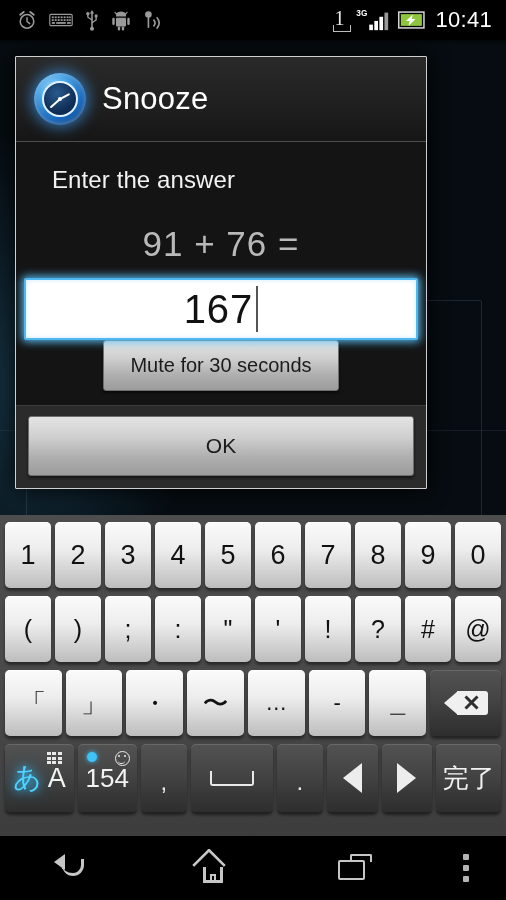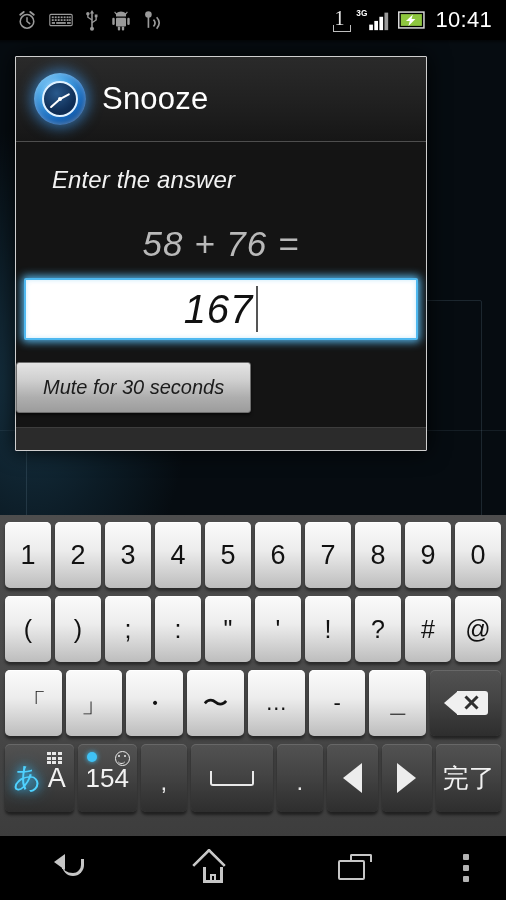--- a/index.html
+++ b/index.html
@@ -76,40 +76,40 @@
     position:absolute; background:#ffffff; border-radius:1px; transform-origin:bottom center;
   }
   .clock-icon .h1{ width:2px; height:11px; left:25px; top:15px; transform:rotate(62deg); }
   .clock-icon .h2{ width:2px; height:13px; left:25px; top:13px; transform:rotate(-132deg); }
   .clock-icon .pin{ position:absolute; left:24px; top:24px; width:4px; height:4px; border-radius:50%; background:#fff; }
   .dlg-title{
     color:#fff; font-size:31px; margin-left:16px; font-weight:400; letter-spacing:.2px;
   }
   .dlg-div{ height:1px; background:#4e4e4e; }
 
-  .dlg-body{ background:#141414; padding:0 0 14px 0;font-style:italic; }
+  .dlg-body{ background:#141414; padding:0 0 14px 0; }
   .prompt{
     color:#f2f2f2; font-size:24px; padding:24px 0 0 36px; letter-spacing:.1px;
   }
   .question{
     color:#b9b9b9; font-size:35px; text-align:center; padding:30px 0 14px 0; letter-spacing:1px;
   }
   .answer-wrap{ padding:0 8px; }
   .answer-field{
     height:62px; background:#fff; border:2px solid #4fb8ef; border-radius:2px;
     box-shadow:0 0 9px 2px rgba(90,190,245,.95), inset 0 0 5px rgba(160,215,245,.55);
     display:flex; align-items:center; justify-content:center; position:relative;
   }
   .answer-val{
     color:#111; font-size:40px; letter-spacing:1px; padding-right:2px;
   }
   .caret{
     width:2px; height:46px; background:#555; display:inline-block; margin-left:1px;
   }
-  .mute-wrap{ display:flex; justify-content:flex-start; padding-top:22px; }
+  .mute-wrap{ display:flex; justify-content:center; }
   .btn-android{
     background:linear-gradient(180deg,#e4e4e4 0%, #cfcfcf 35%, #aeaeae 70%, #9c9c9c 100%);
     border:1px solid #6e6e6e; border-radius:3px; color:#1b1b1b;
     box-shadow:0 2px 3px rgba(0,0,0,.55);
   }
   .mute-btn{ padding:13px 26px; font-size:20px; }
 
   .dlg-footer{
     background:#2b2b2b; border-top:1px solid #3d3d3d;
     display:flex; gap:10px; padding:10px 12px 12px 12px;
@@ -316,33 +316,34 @@
       <div class="hand h1"></div>
       <div class="hand h2"></div>
       <div class="pin"></div>
     </div>
     <div class="dlg-title">Snooze</div>
   </div>
   <div class="dlg-div"></div>
 
   <div class="dlg-body">
     <div class="prompt">Enter the answer</div>
-    <div class="question">58 + 76 =</div>
+    <div class="question">91 + 76 =</div>
     <div class="answer-wrap">
       <div class="answer-field">
         <span class="answer-val">167</span>
         <span class="caret"></span>
       </div>
     </div>
     <div class="mute-wrap">
       <div class="btn-android mute-btn">Mute for 30 seconds</div>
     </div>
   </div>
 
   <div class="dlg-footer">
+    <div class="btn-android footer-btn">OK</div>
   </div>
 </div>
 
 <div id="keyboard">
 
   <div class="kbrow">
     <div class="key">1</div>
     <div class="key">2</div>
     <div class="key">3</div>
     <div class="key">4</div>

